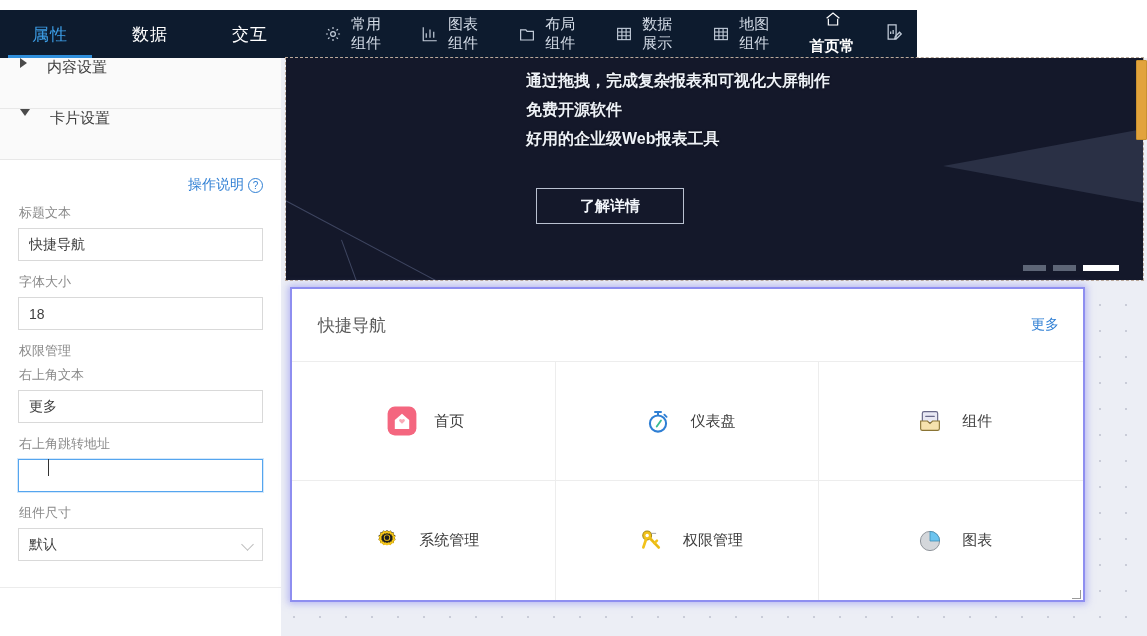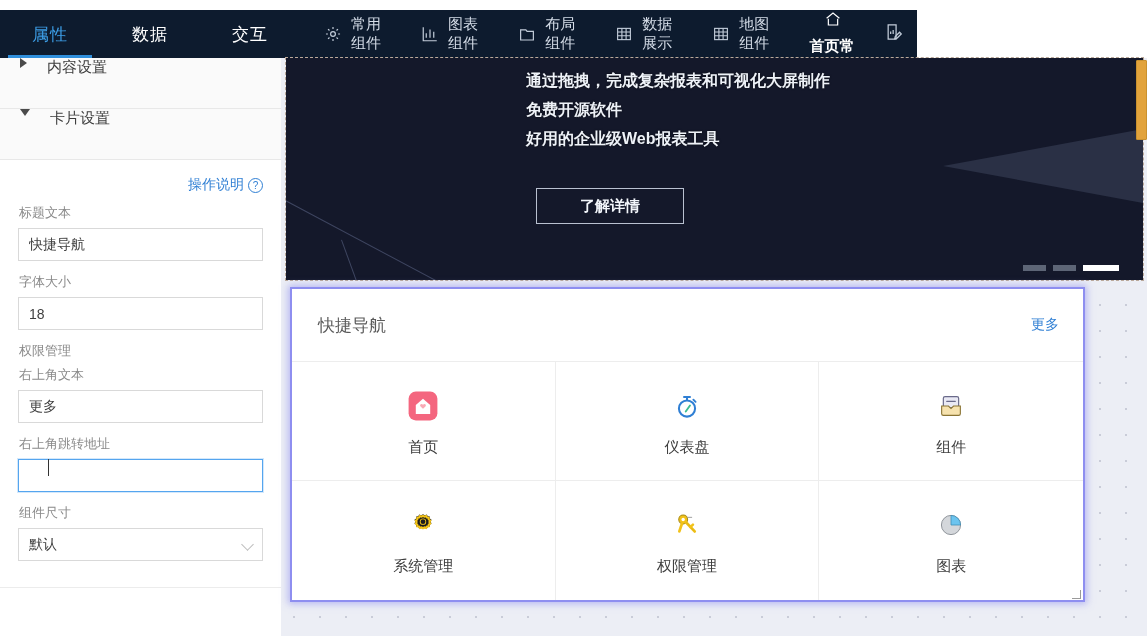--- a/index.html
+++ b/index.html
@@ -165,21 +165,21 @@
   }
   .qcard-head {
     height: 73px; border-bottom: 1px solid #ededed;
     display: flex; align-items: center; justify-content: space-between;
     padding: 0 24px 0 26px;
   }
   .qcard-title { font-size: 17px; color: #5a5a5a; }
   .qcard-more { font-size: 14px; color: #2f7fd4; cursor: pointer; }
   .qgrid { display: grid; grid-template-columns: 1fr 1fr 1fr; grid-template-rows: 1fr 1fr; height: 238px; }
   .qcell {
-    display: flex; flex-direction: column; align-items: center; justify-content: center;
+    display: flex; flex-direction: row; align-items: center; justify-content: center;
     gap: 12px; cursor: pointer;
     border-right: 1px solid #ededed; border-bottom: 1px solid #ededed;
   }
   .qcell:nth-child(3n) { border-right: none; }
   .qcell:nth-child(n+4) { border-bottom: none; }
   .qcell .qlabel { font-size: 15px; color: #3d3d3d; }
   .qicon { width: 40px; height: 40px; display: flex; align-items: center; justify-content: center; }
   .resize-handle {
     position: absolute; right: 2px; bottom: 1px; width: 10px; height: 10px; cursor: nwse-resize;
   }

